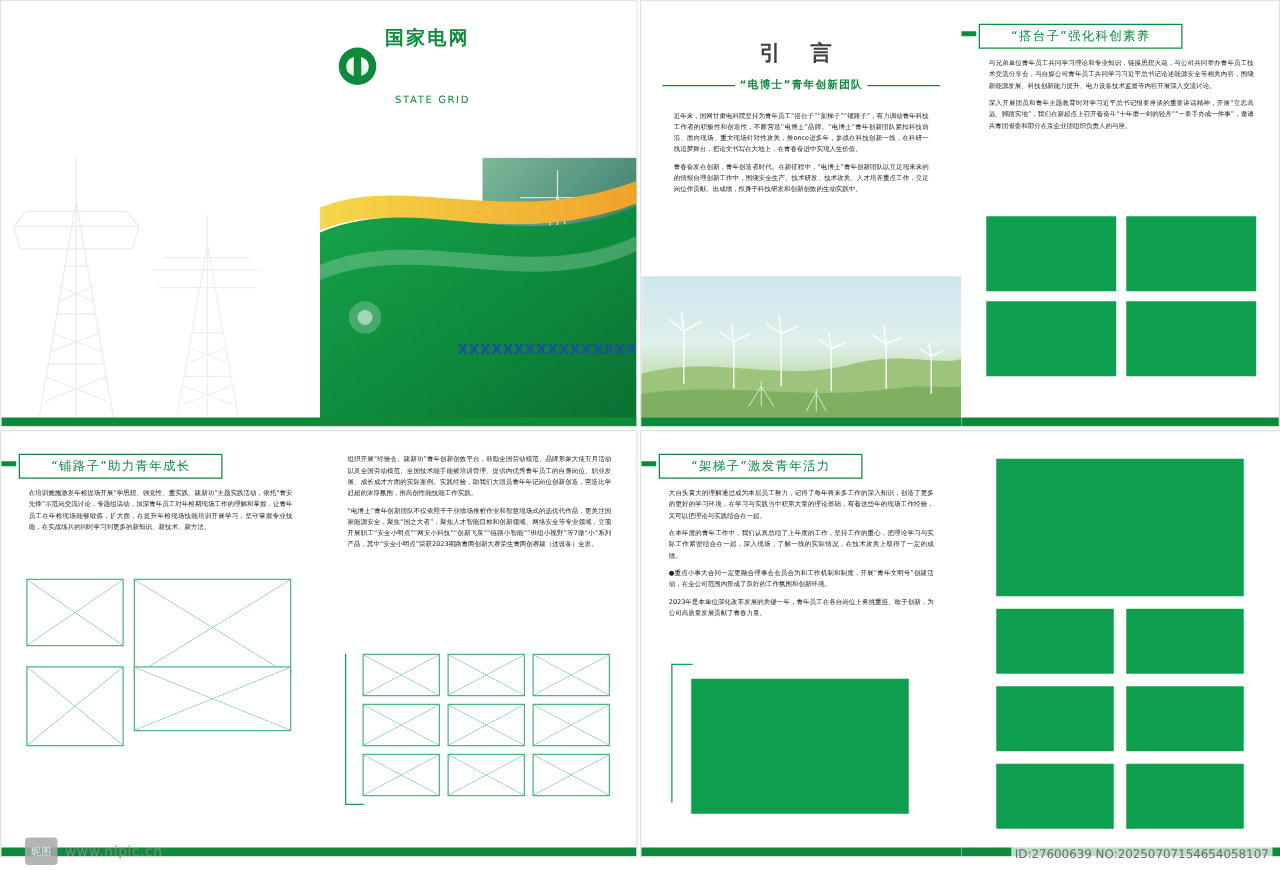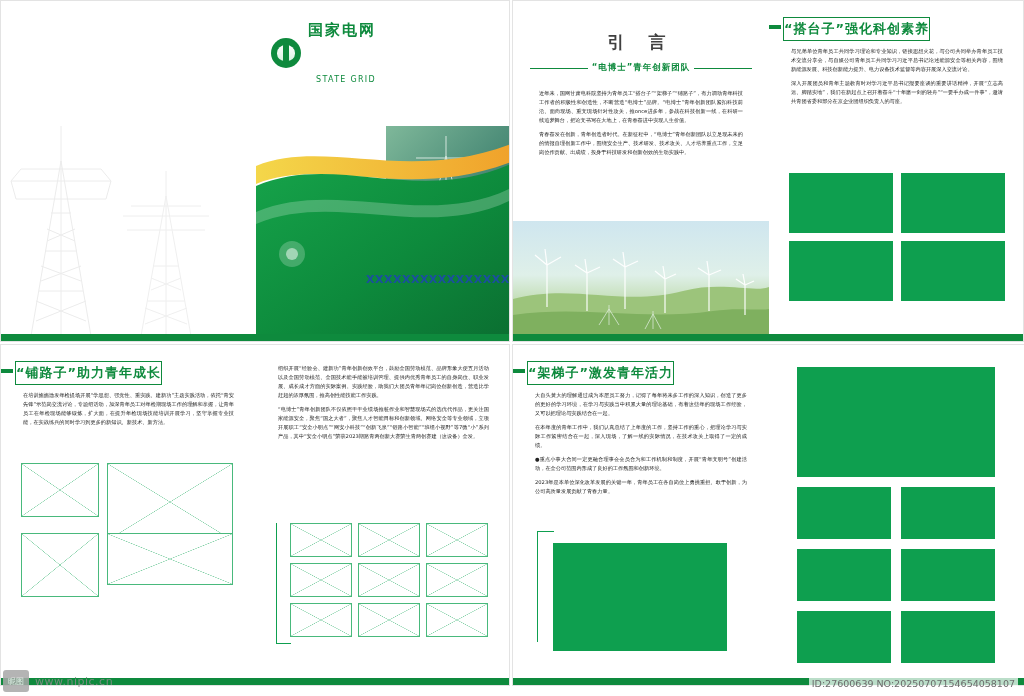--- a/index.html
+++ b/index.html
@@ -36,21 +36,21 @@
   #intro-left{position:absolute;left:0;top:0;width:256px;height:340px;overflow:hidden;}
   #intro-right{position:absolute;left:256px;top:0;width:256px;height:340px;overflow:hidden;}
   .yinyan-title{text-align:center;color:#404040;font-size:17px;font-weight:bold;letter-spacing:9px;margin-top:30px;font-family:"DejaVu Serif","Liberation Serif",serif;}
   .rule-row{display:flex;align-items:center;justify-content:center;gap:4px;margin-top:8px;}
   .rule-row .ln{width:58px;height:1px;background:#0e8a3d;}
   .sub-title{color:#0e8a3d;font-size:8.5px;font-weight:bold;letter-spacing:1px;}
   .body-cn{font-size:5.2px;line-height:1.72;color:#222;text-align:justify;}
   .sky{position:absolute;left:0;bottom:0;width:256px;height:120px;
        background:linear-gradient(#cfe6ef 0%,#dff0e9 45%,#bcd9a8 72%,#8fc070 100%);}
 
-  .badge{display:inline-block;border:1.2px solid #0e8a3d;padding:2px 0;color:#0e8a3d;font-size:13px;font-weight:bold;letter-spacing:1px;background:#fff;}
+  .badge{display:inline-block;border:1.2px solid #0e8a3d;padding:2px 25px;color:#0e8a3d;font-size:10px;font-weight:normal;letter-spacing:1px;background:#fff;}
   .badge-wrap{position:relative;height:20px;margin:16px 0 10px 14px;}
   .badge-wrap:before{content:"";position:absolute;left:-14px;top:8px;width:12px;height:4px;background:#0e8a3d;}
 
   .photo{background:#0e9f4f;}
   .photo-ph{border:1px solid #49b97c;background:#fff;position:relative;}
   .photo-ph:before,.photo-ph:after{content:"";position:absolute;left:0;top:0;width:100%;height:100%;}
   .photo-ph:before{background:linear-gradient(to top right,transparent calc(50% - .5px),#7fcfa4 50%,transparent calc(50% + .5px));}
   .photo-ph:after{background:linear-gradient(to bottom right,transparent calc(50% - .5px),#7fcfa4 50%,transparent calc(50% + .5px));}
 
   
@@ -59,21 +59,21 @@
   #pave-right{position:absolute;left:255px;top:0;width:255px;height:340px;overflow:hidden;}
 
   
   #spread-ladder{left:512px;top:344px;width:540px;height:342px;border:1px solid #e3e3e3;}
   #ladder-left{position:absolute;left:0;top:0;width:256px;height:340px;overflow:hidden;}
   #ladder-right{position:absolute;left:256px;top:0;width:256px;height:340px;overflow:hidden;}
 
   .footbar{position:absolute;left:0;bottom:0;width:100%;height:7px;background:#0e8a3d;}
 
   
-  #watermark{position:absolute;left:3px;bottom:4px;display:flex;align-items:center;gap:6px;opacity:.85;}
+  #watermark{position:absolute;left:20px;bottom:4px;display:flex;align-items:center;gap:6px;opacity:.85;}
   #wm-logo{width:26px;height:22px;background:#a8a8a8;border-radius:3px;color:#fff;font-size:8px;
            display:flex;align-items:center;justify-content:center;}
   #wm-text{font-size:11px;color:#8d8d8d;letter-spacing:.5px;}
   #idstrip{position:absolute;right:6px;bottom:6px;font-size:9.5px;color:#6b6b6b;background:rgba(255,255,255,.72);padding:1px 3px;}
   .vert-ghost{position:absolute;right:28px;bottom:10px;font-size:9px;color:#bdbdbd;letter-spacing:2px;}
 </style>
 </head>
 <body>
 
 <div class="page" id="spread-cover">

